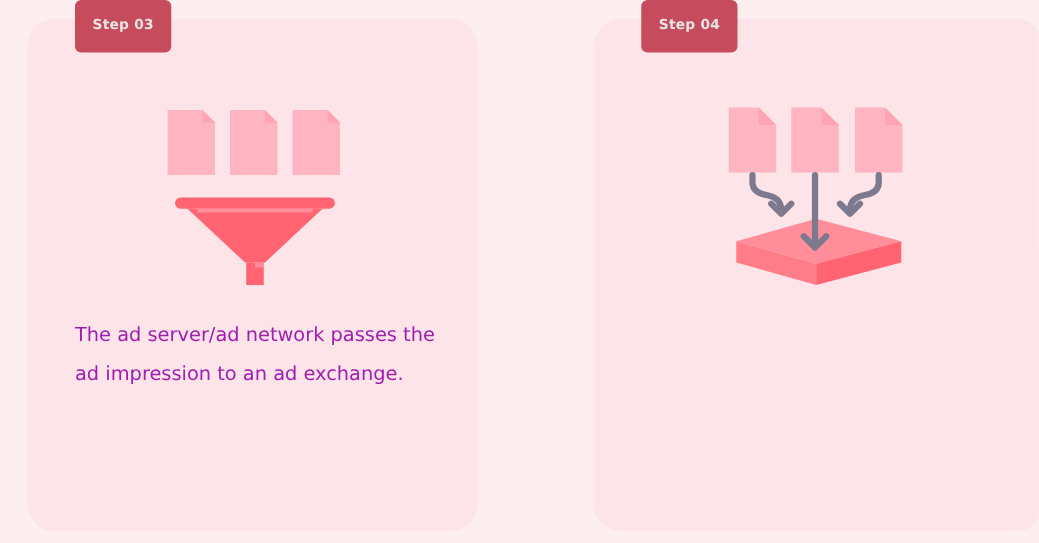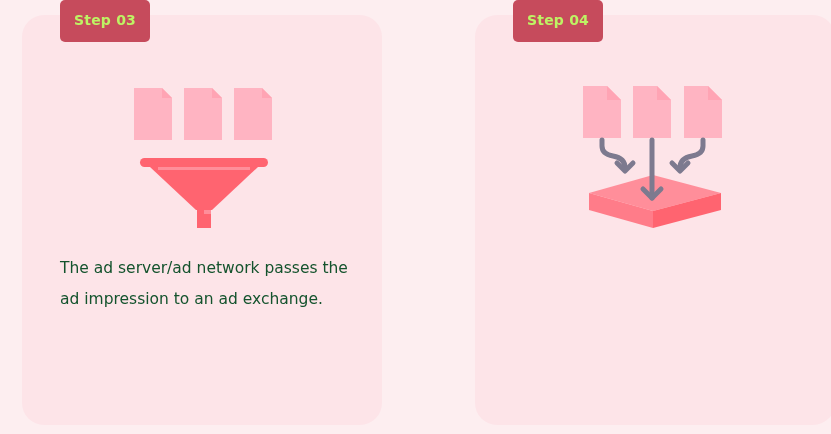--- a/index.html
+++ b/index.html
@@ -19,41 +19,41 @@
   .card.c1 { left: 22px; }
   .card.c2 { left: 475px; }
   .badge {
     position: absolute;
     top: -15px;
     left: 38px;
     height: 42px;
     padding: 0 14px;
     background: #c64b5c;
     border-radius: 5px;
-    color: #bef264;
+    color: #e5e5e5;
     font-weight: bold;
-    font-size: 14px;
+    font-size: 11px;
     line-height: 40px;
     letter-spacing: 0.2px;
     white-space: nowrap;
   }
   .icon {
     position: absolute;
     left: 100px;
     top: 63px;
     width: 160px;
     height: 160px;
   }
   .desc {
     position: absolute;
     left: 38px;
     top: 238px;
     width: 300px;
     margin: 0;
-    color: #14532d;
+    color: #a21caf;
     font-size: 15.5px;
     line-height: 31px;
   }
 </style>
 </head>
 <body>
 
 <div class="card c1">
   <div class="badge">Step 03</div>
 

